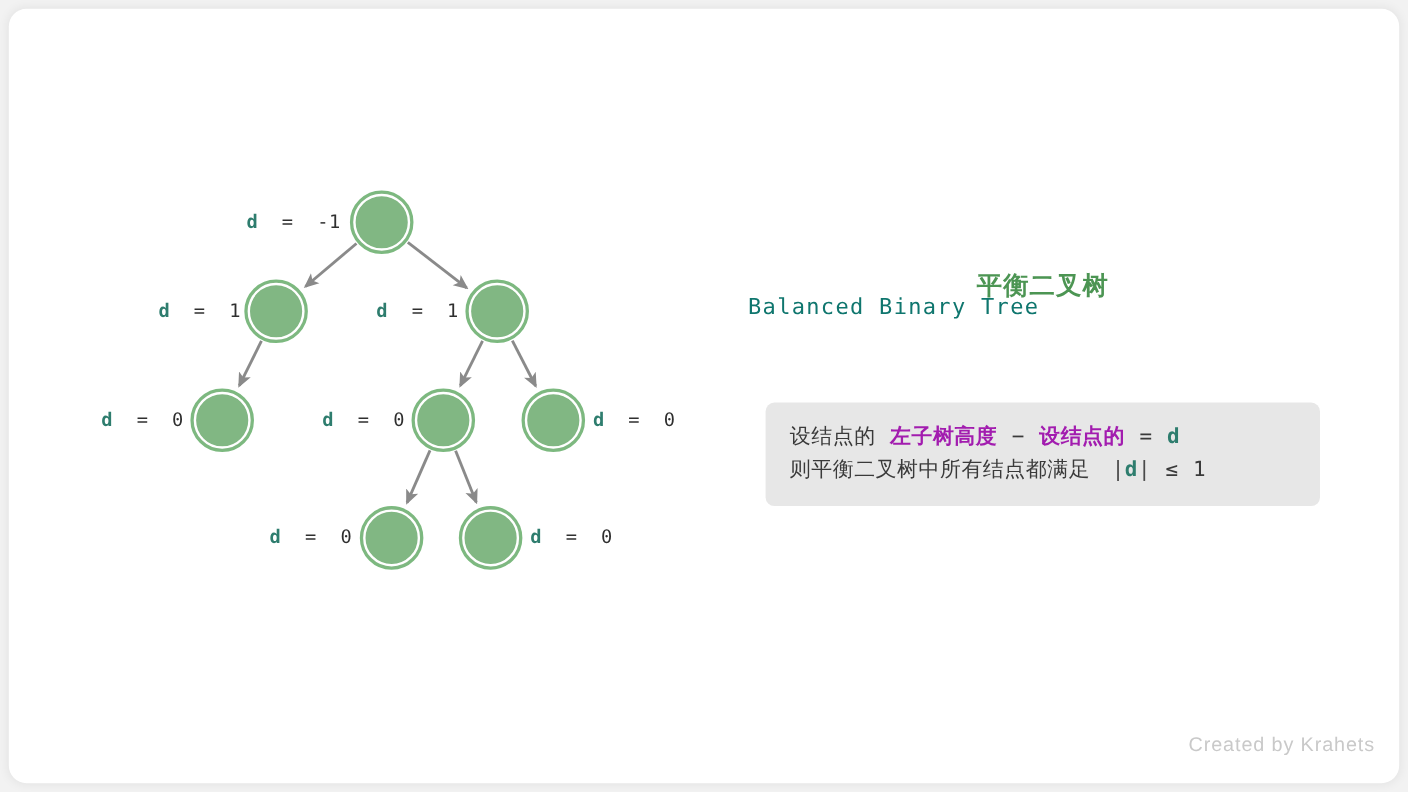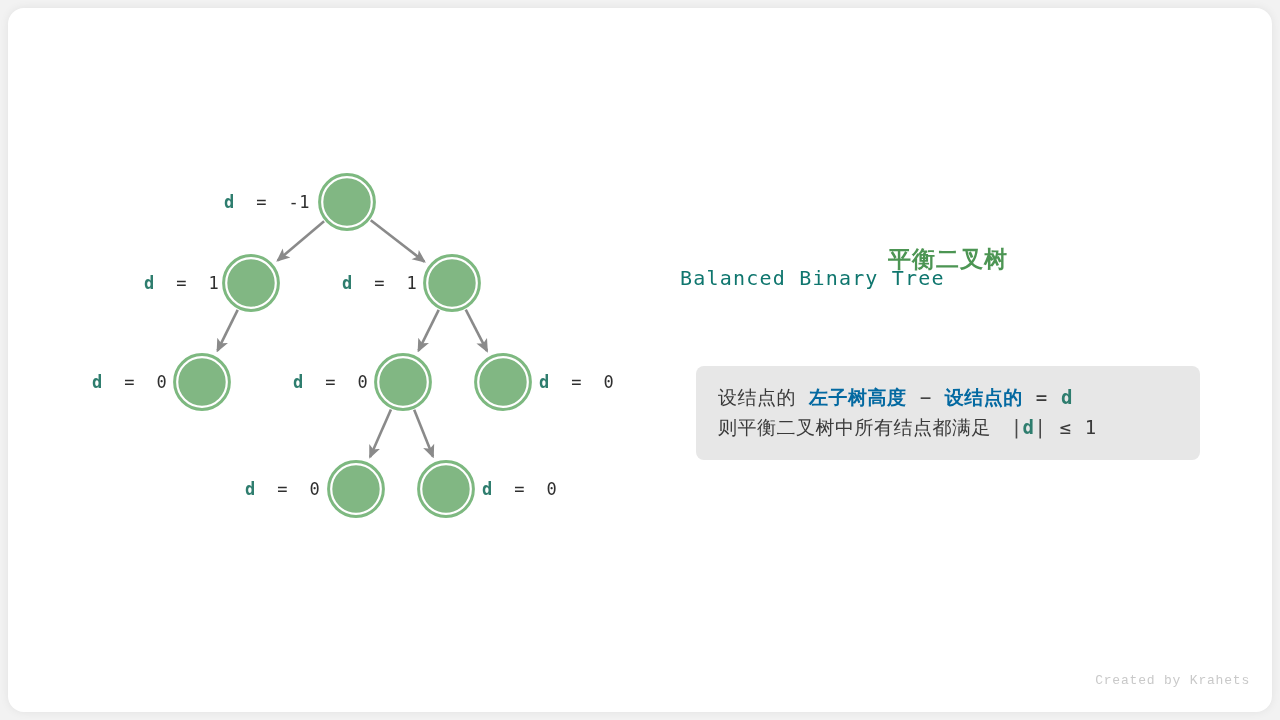--- a/index.html
+++ b/index.html
@@ -113,31 +113,31 @@
     border-radius: 8px;
   }
   .info-line {
     font-family: "DejaVu Sans", sans-serif;
     font-size: 19px;
     color: #3a3a3a;
     line-height: 30px;
     white-space: nowrap;
     letter-spacing: 0.5px;
   }
-  .info-line .strong { font-weight: 700; color: #0369a1; }
+  .info-line .strong { font-weight: 700; color: #a21caf; }
   .info-line .accent { color: #2e7d6e; font-weight: 700; font-family: "DejaVu Sans Mono", monospace; }
   .info-line .mono { font-family: "DejaVu Sans Mono", monospace; color: #3a3a3a; }
   .info-line .bar { color: #4a4a4a; font-family: "DejaVu Sans Mono", monospace; font-weight: 400; }
 
   .credit {
     position: absolute;
     right: 30px;
     bottom: 32px;
-    font-family: Liberation Mono, monospace;
-    font-size: 13px;
+    font-family: Liberation Sans, sans-serif;
+    font-size: 18px;
     color: #c9c9c9;
     letter-spacing: 0.8px;
   }
 </style>
 </head>
 <body>
 
 <div id="root">
   <div class="page-bg"></div>
   <div class="card"></div>

